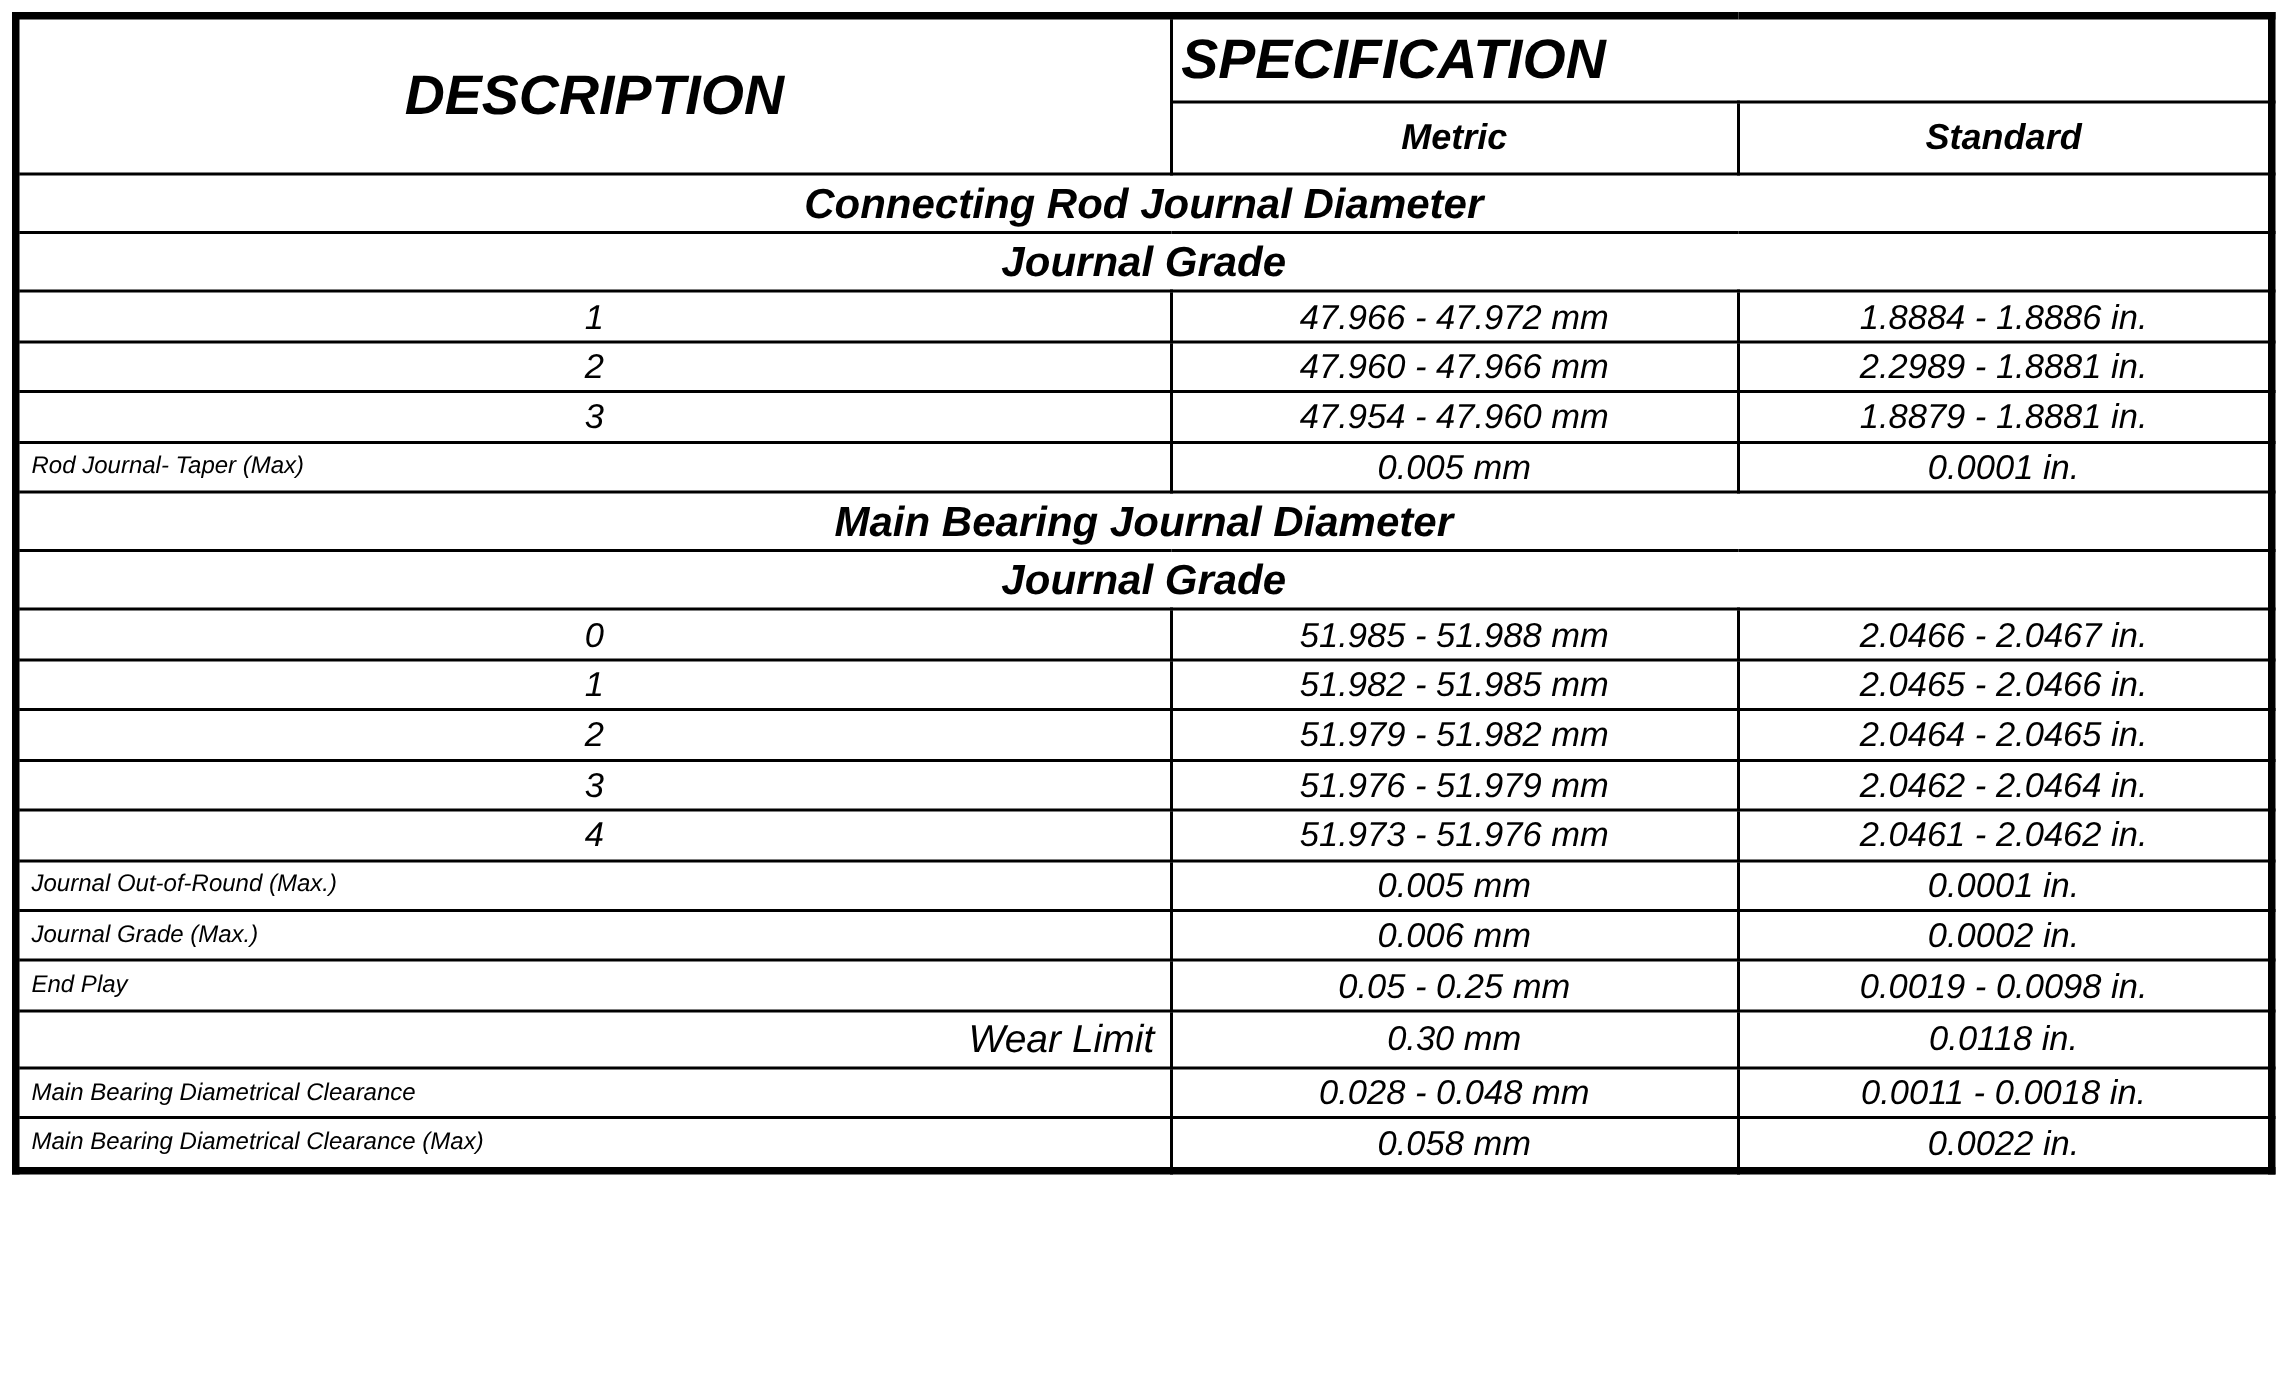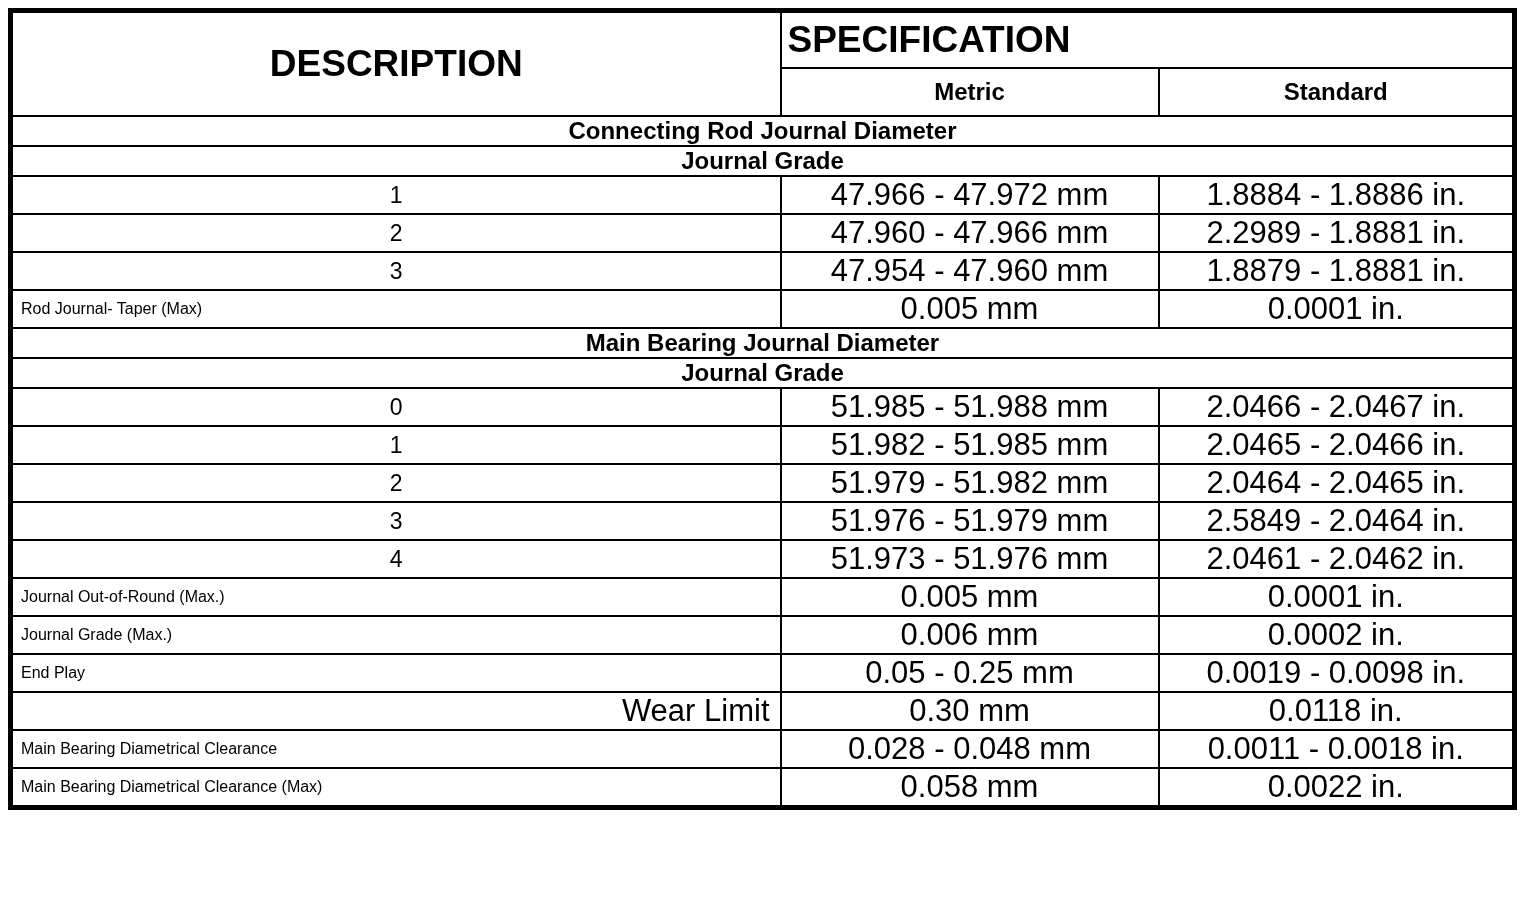--- a/index.html
+++ b/index.html
@@ -14,20 +14,21 @@
     color: #000000;
   }
   table.spec-table {
     border-collapse: collapse;
     table-layout: fixed;
     width: 1504px;
     height: 775px;
     margin: 8px;
     border: 5px solid #000000;
     background: #ffffff;
+    font-style: italic;
   }
   .spec-table th,
   .spec-table td {
     border: 2px solid #000000;
     padding: 0 6px;
     overflow: hidden;
     white-space: nowrap;
   }
   th.h-desc {
     font-size: 37px;
@@ -41,40 +42,40 @@
     text-align: left;
     height: 54px;
   }
   th.h-sub {
     font-size: 24px;
     font-weight: bold;
     text-align: center;
     height: 46px;
   }
   td.section {
-    font-size: 24px;
+    font-size: 28px;
     font-weight: bold;
     text-align: center;
   }
   td.desc-center {
     font-size: 23px;
     text-align: center;
   }
   td.desc-left {
     font-size: 16px;
     text-align: left;
     padding-left: 8px;
   }
   td.desc-right {
-    font-size: 31px;
+    font-size: 26px;
     text-align: right;
     padding-right: 10px;
   }
   td.val {
-    font-size: 31px;
+    font-size: 23px;
     text-align: center;
   }
 </style>
 </head>
 <body>
 
 <table class="spec-table">
   <colgroup>
     <col style="width:770px">
     <col style="width:378px">
@@ -146,21 +147,21 @@
 
     <tr>
       <td class="desc-center">2</td>
       <td class="val">51.979 - 51.982 mm</td>
       <td class="val">2.0464 - 2.0465 in.</td>
     </tr>
 
     <tr>
       <td class="desc-center">3</td>
       <td class="val">51.976 - 51.979 mm</td>
-      <td class="val">2.5849 - 2.0464 in.</td>
+      <td class="val">2.0462 - 2.0464 in.</td>
     </tr>
 
     <tr>
       <td class="desc-center">4</td>
       <td class="val">51.973 - 51.976 mm</td>
       <td class="val">2.0461 - 2.0462 in.</td>
     </tr>
 
     <tr>
       <td class="desc-left">Journal Out-of-Round (Max.)</td>

